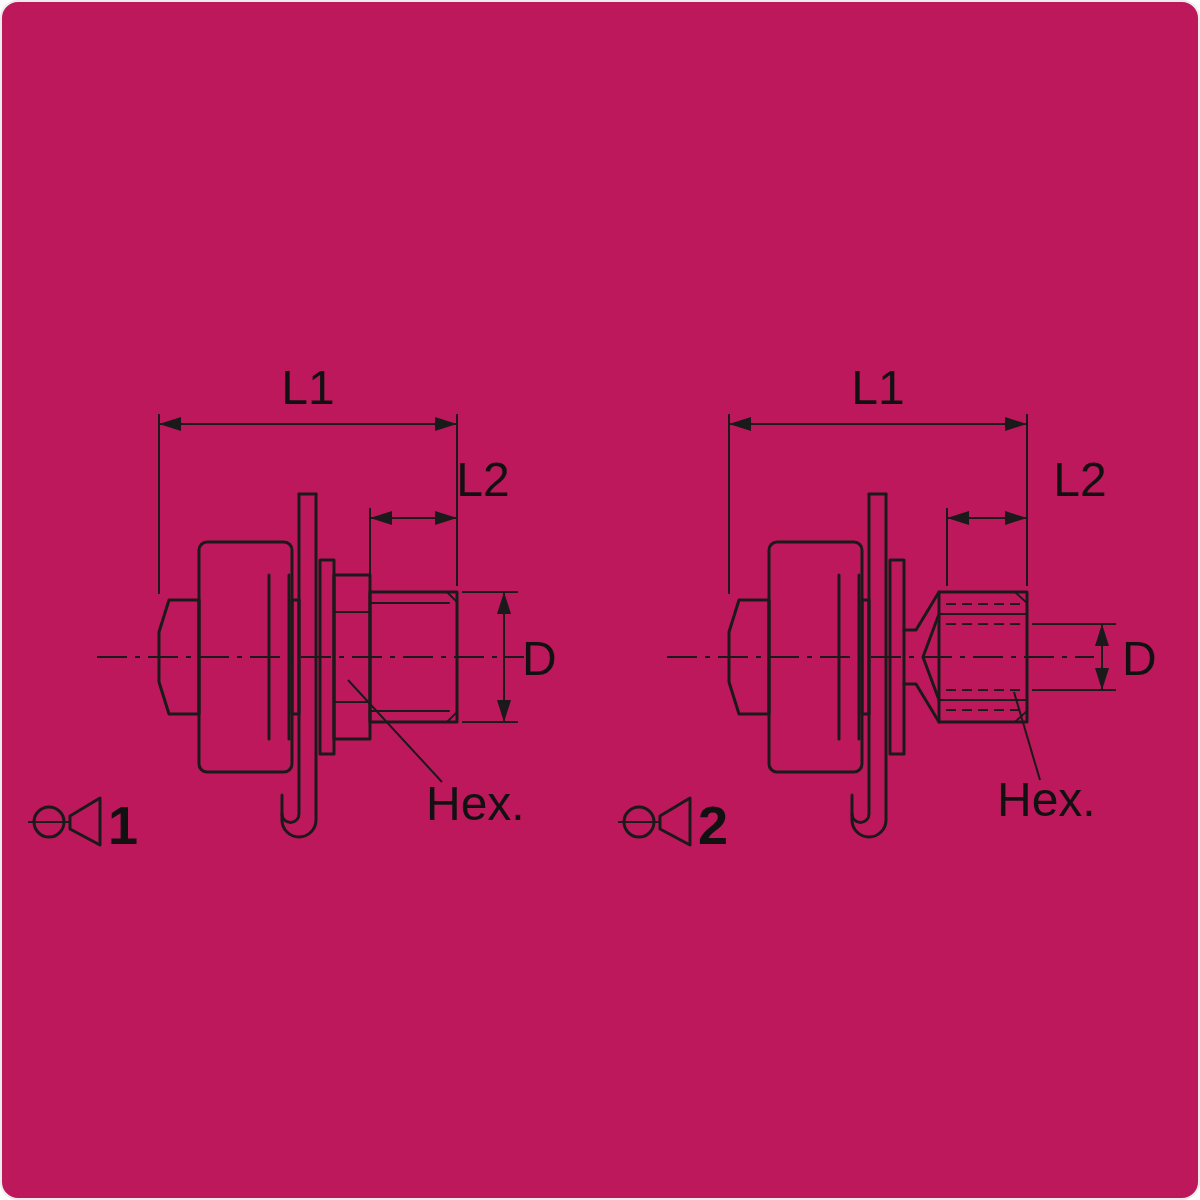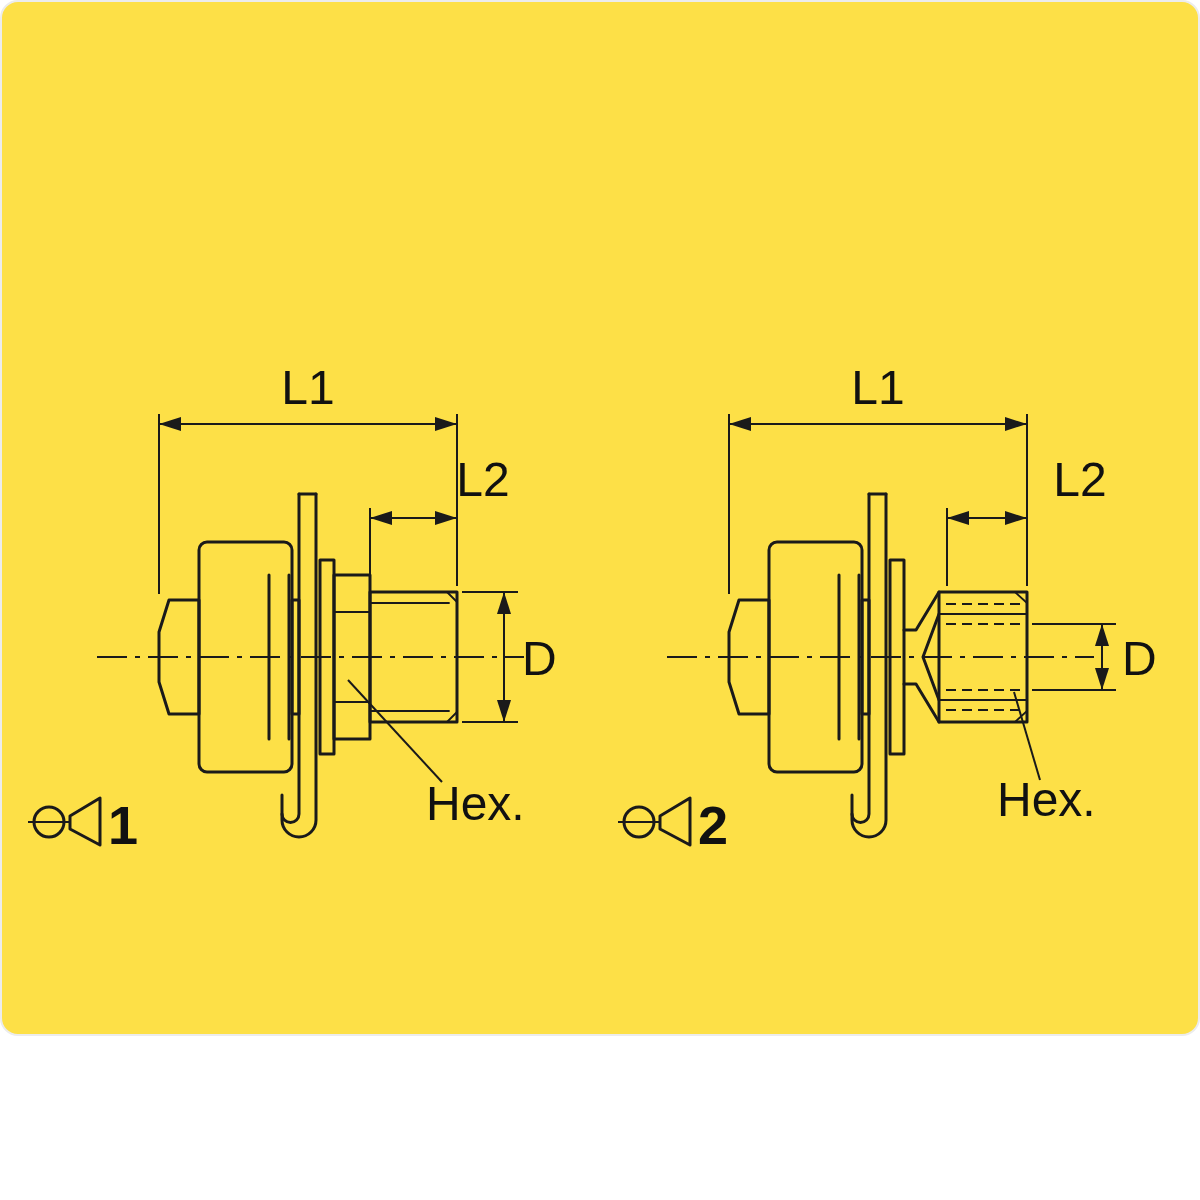--- a/index.html
+++ b/index.html
@@ -1,17 +1,17 @@
 <!DOCTYPE html>
 <html><head>
 <meta charset="utf-8">
 <style>
   html,body{margin:0;padding:0;background:#ffffff;}
   body{width:1200px;height:1200px;font-family:"Liberation Sans",sans-serif;}
-  .canvas{width:1200px;height:1036px;box-sizing:border-box;background:#fde047;
+  .canvas{width:1200px;height:1200px;box-sizing:border-box;background:#be185d;
           border:2px solid #ececec;border-radius:18px;overflow:hidden;}
   svg{display:block;}
   .outline{stroke:#1a1a1a;stroke-width:3;fill:none;stroke-linejoin:round;stroke-linecap:round;}
   .thin{stroke-width:1.8;}
   .dim{stroke:#1a1a1a;stroke-width:2;fill:none;}
   .center{stroke:#1a1a1a;stroke-width:2;fill:none;stroke-dasharray:30 8 5 8;}
   .hidden-line{stroke:#1a1a1a;stroke-width:2;fill:none;stroke-dasharray:10 6;}
   .arrow{fill:#1a1a1a;stroke:none;}
   text{fill:#111111;}
   .dim-text{font-size:48px;}

